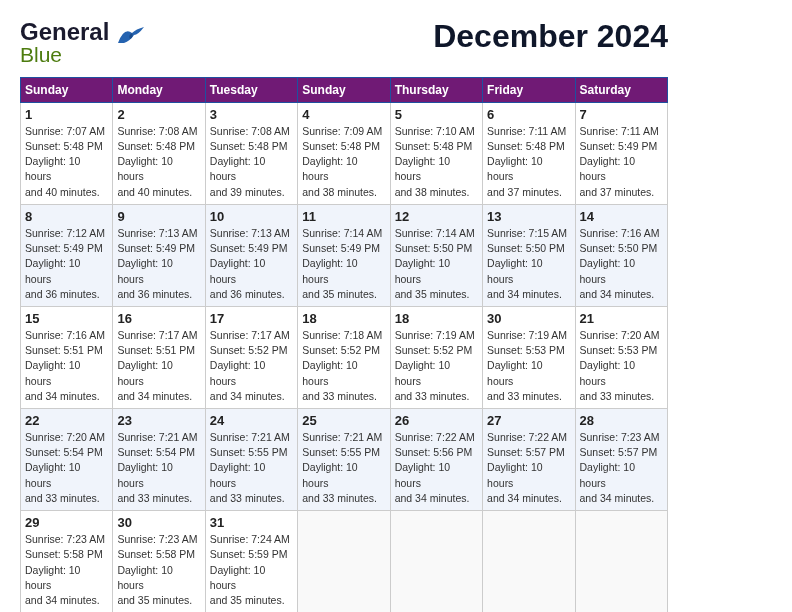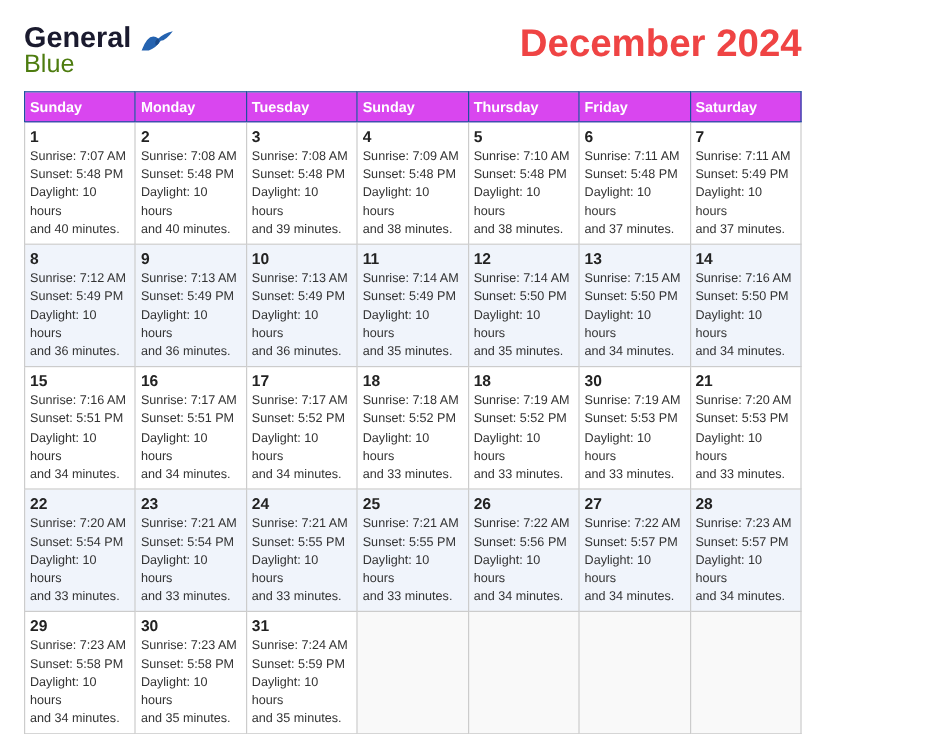--- a/index.html
+++ b/index.html
@@ -24,33 +24,33 @@
       display: flex;
       flex-direction: column;
       align-items: flex-start;
     }
     .title-block {
       text-align: right;
     }
     .month-title {
       font-size: 32px;
       font-weight: bold;
-      color: #ef4444;
+      color: #0f172a;
     }
     .location {
       font-size: 15px;
       color: #555;
     }
     .calendar {
       width: 100%;
       border-collapse: collapse;
       font-size: 11px;
     }
     .calendar th {
-      background: #d946ef;
+      background: #701a75;
       color: #fff;
       padding: 5px 4px;
       font-size: 12px;
       font-weight: bold;
       border: 1px solid #1e50a0;
       text-align: left;
     }
     .calendar td {
       border: 1px solid #ccc;
       vertical-align: top;

